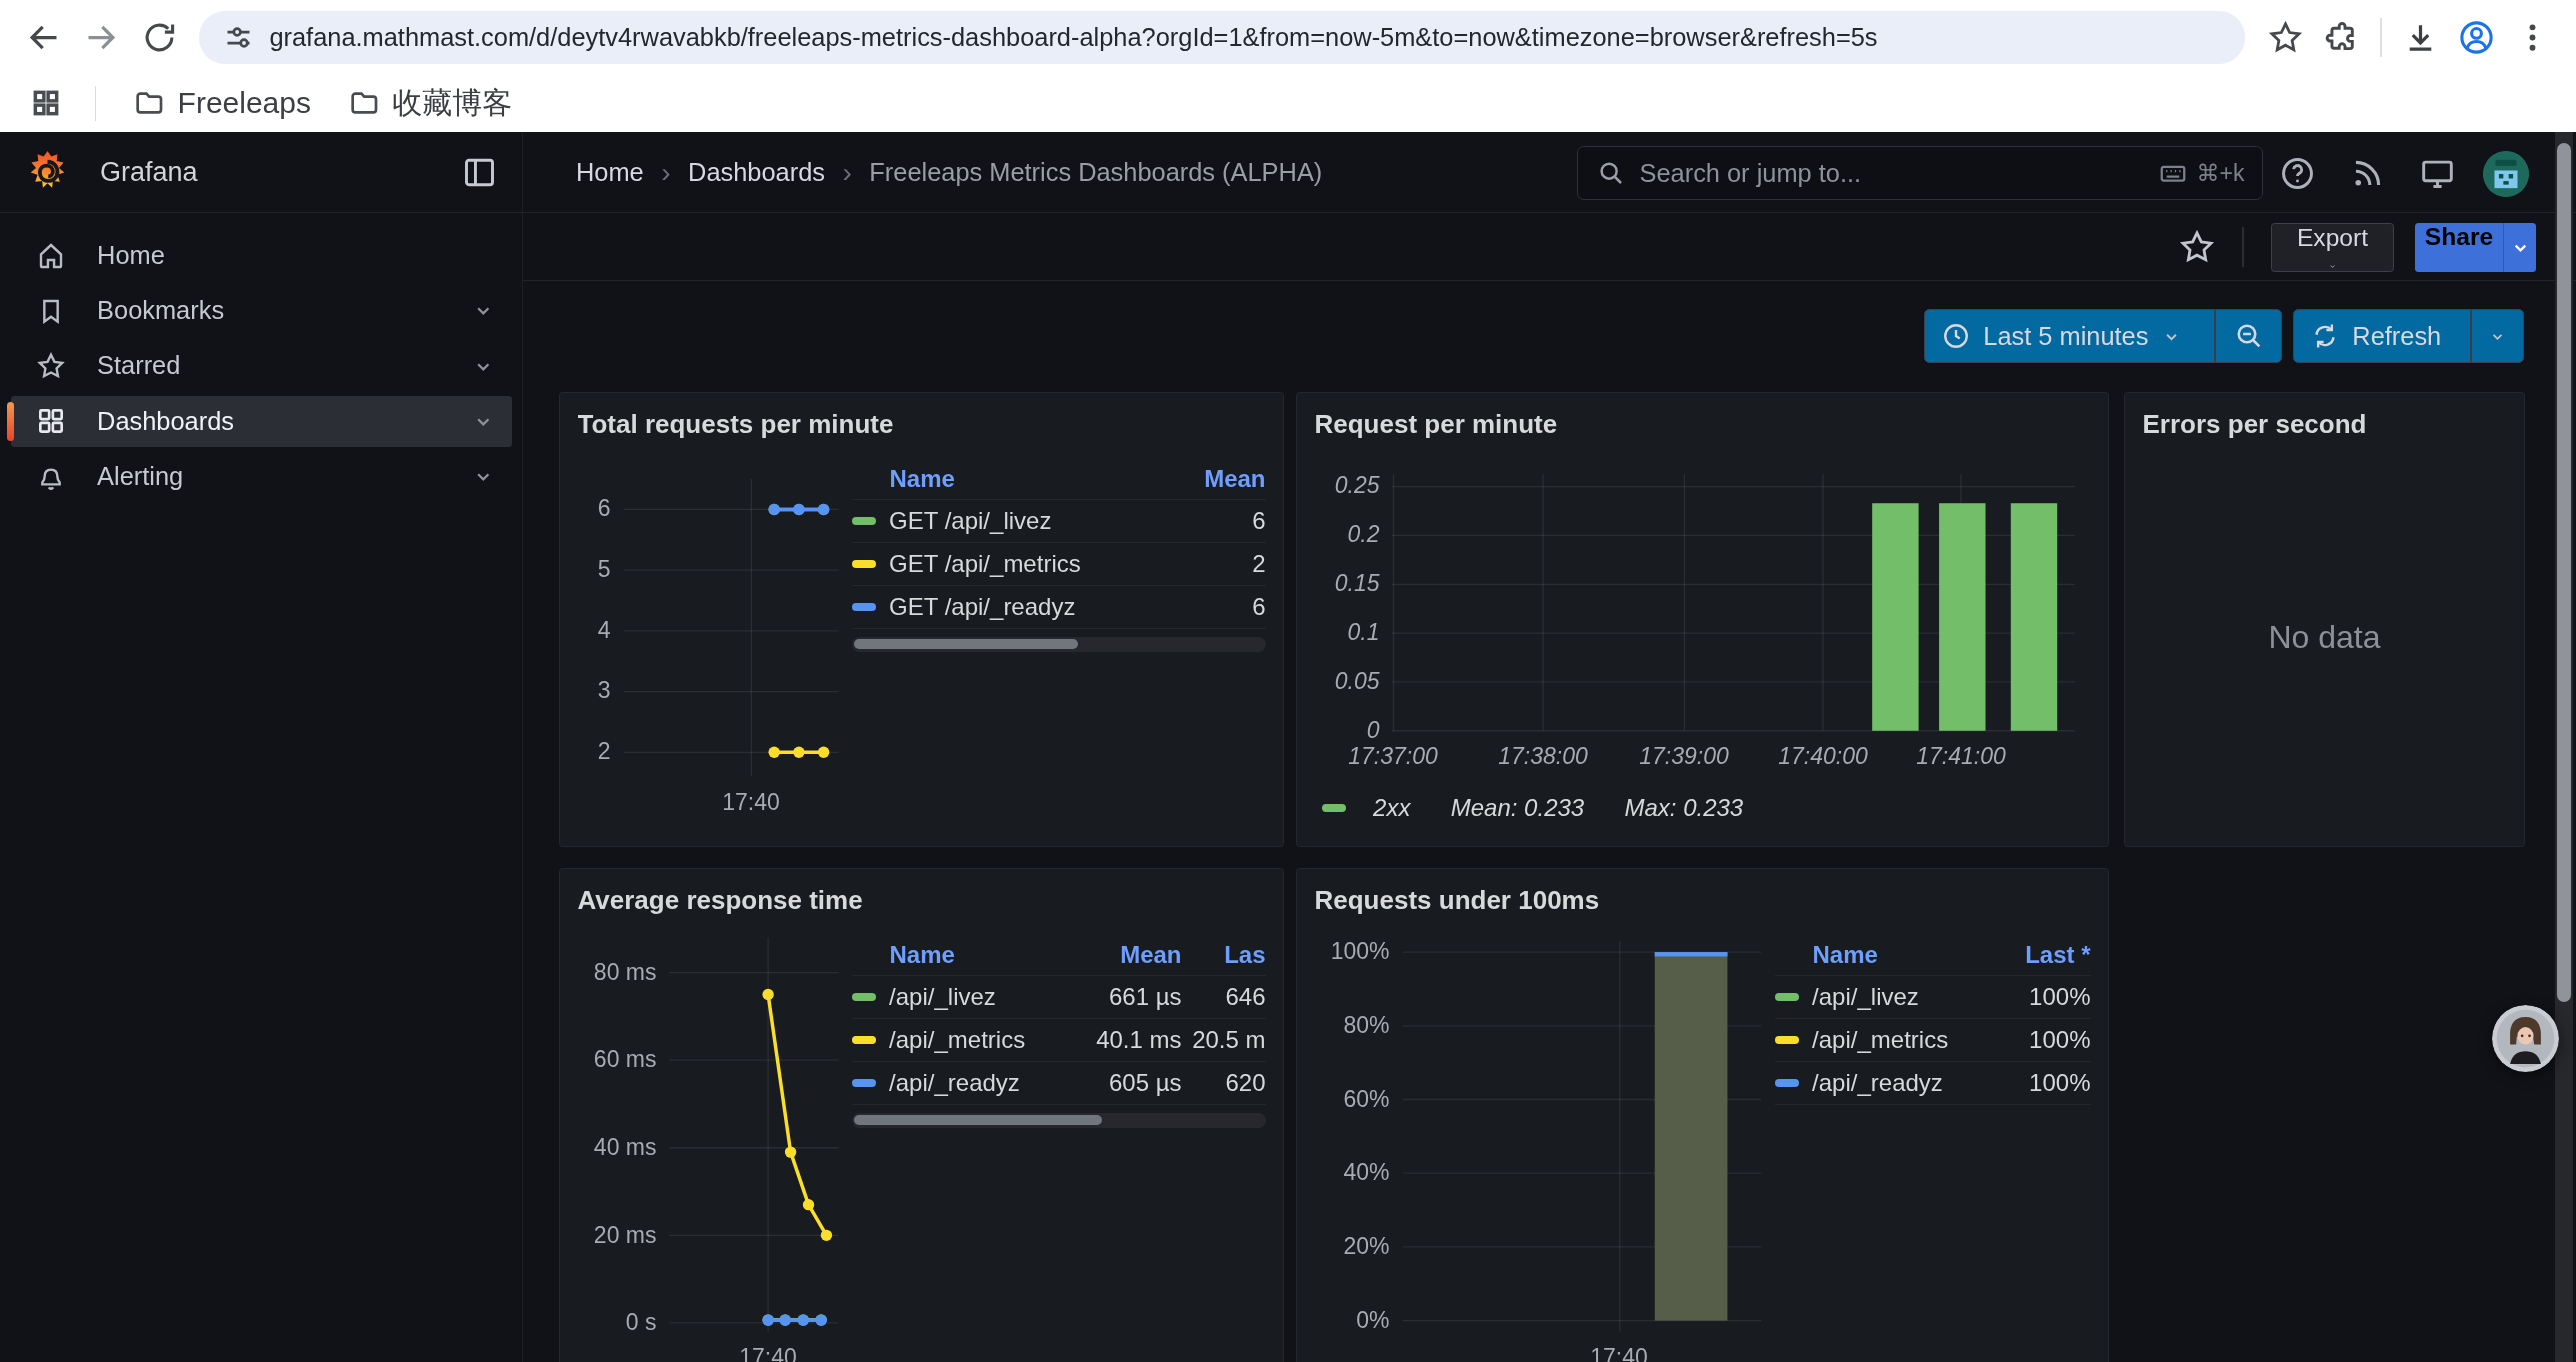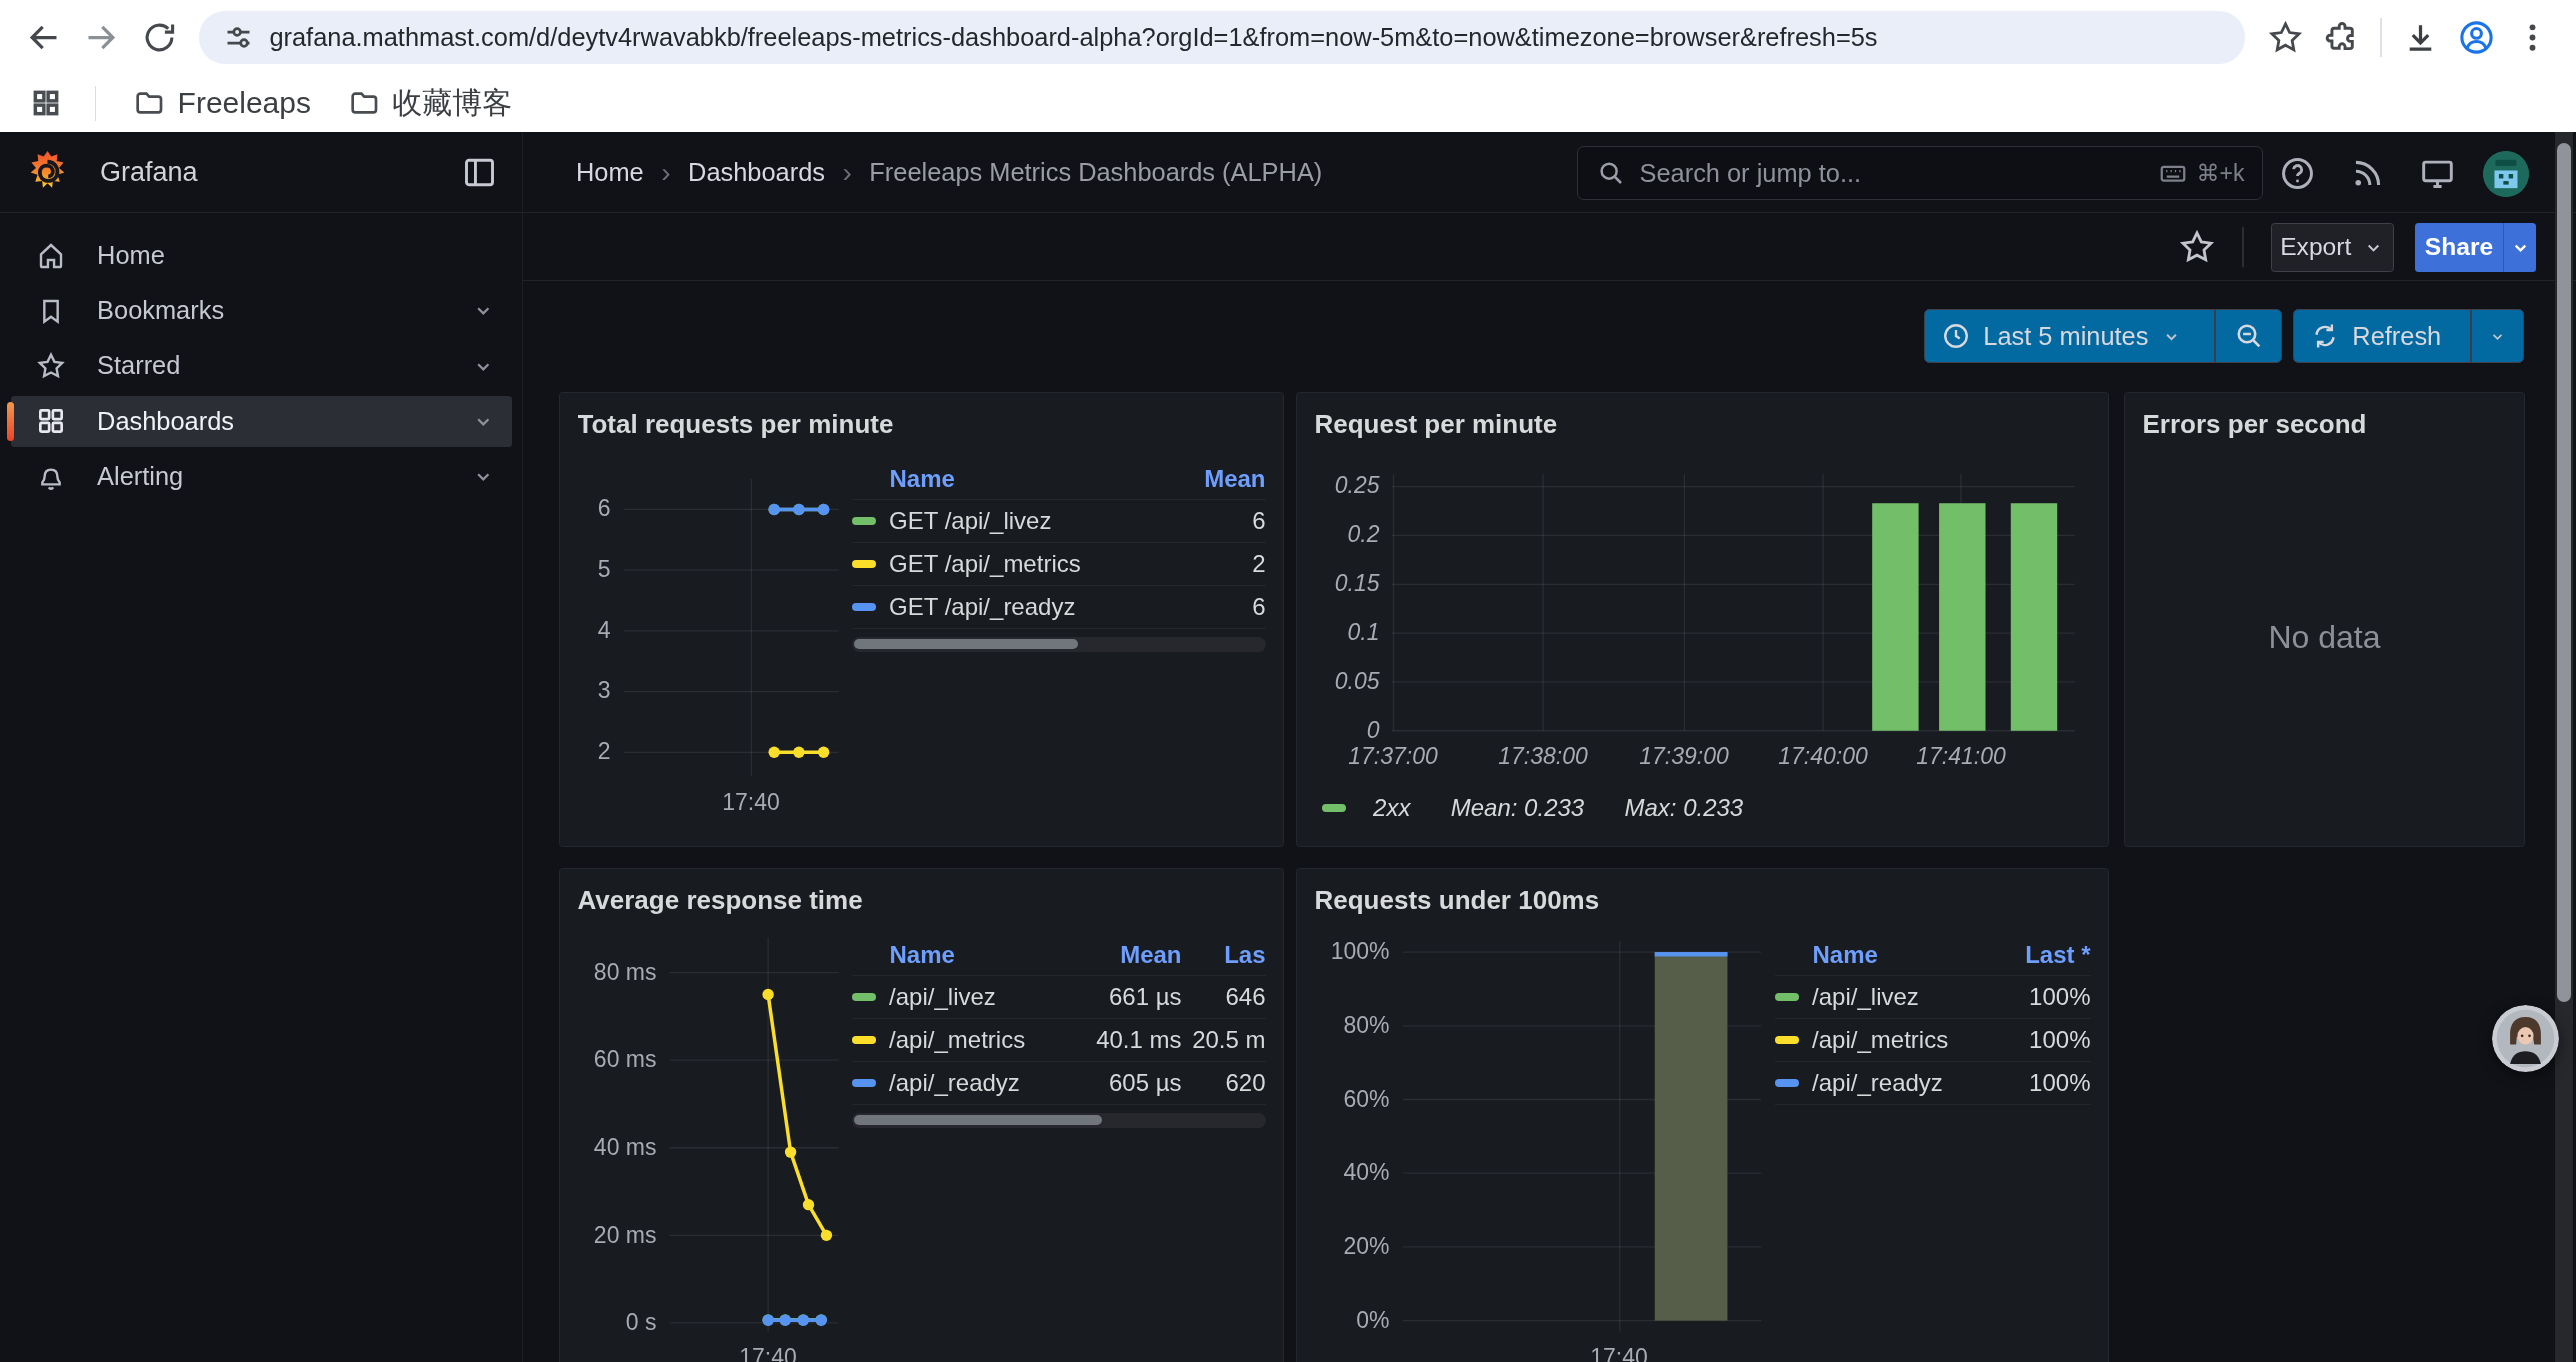--- a/index.html
+++ b/index.html
@@ -49,25 +49,25 @@
   .searchbox { position:absolute; left:1054px; top:14px; width:686px; height:54px; background:#0e0f14;
     border:1.8px solid #2e3138; border-radius:7px; display:flex; align-items:center; padding:0 17.5px; gap:14px; }
   .search-ph { font-size:25.4px; color:#8e919b; flex:1; }
   .kbd-hint { display:flex; align-items:center; gap:8.8px; color:#7d808a; font-size:23px; }
   .head-icbtn { position:absolute; top:19px; width:44px; height:44px; display:flex; align-items:center; justify-content:center; }
   .ga-avatar { position:absolute; top:19px; width:46px; height:46px; border-radius:50%; overflow:hidden; background:#1d6457; }
 
   .action-row { position:absolute; left:0; top:81px; width:2053px; height:68px; border-bottom:1.8px solid #222429; }
   .star-btn { position:absolute; left:1654px; top:14px; width:42px; height:42px; }
   .vdiv-act { position:absolute; left:1719px; top:14px; width:1.8px; height:40px; background:#2b2d33; }
-  .btn { display:flex; align-items:center; justify-content:center; gap:10.5px; border-radius:3.5px;
-    font-size:24.6px; color:#d8d9e0; }
+  .btn { display:flex; align-items:center; justify-content:space-between; gap:10.5px; border-radius:3.5px;
+    font-size:24.6px; color:#d8d9e0;flex-direction:column; }
   .btn-export { position:absolute; left:1748px; top:9.6px; width:123px; height:49px; background:#1f2127; border:1.8px solid #3e414a; }
   .share-wrap { position:absolute; left:1892px; top:9.6px; height:49px; display:flex; }
-  .btn-share { width:88px; height:49px; background:#3d71d9; border-radius:3.5px 0 0 3.5px; color:#ffffff; font-weight:bold; }
+  .btn-share { width:88px; height:49px; background:#3d71d9; border-radius:3.5px 0 0 3.5px; color:#000000; font-weight:bold; }
   .btn-share-caret { width:33px; height:49px; background:#3d71d9; border-left:1.8px solid #2c5ab8;
     border-radius:0 3.5px 3.5px 0; display:flex; align-items:center; justify-content:center; }
 
   .sub-row { position:absolute; left:0; top:149px; width:2053px; height:105px; }
   .pillgroup { position:absolute; top:28px; height:54px; display:flex; background:#0369a1;
     border:1.8px solid #3e414a; border-radius:5.3px; }
   .pg-time { left:1401px; width:358px; }
   .pg-refresh { left:1770px; width:231px; }
   .pg-seg { display:flex; align-items:center; gap:12.3px; padding:0 16px; font-size:25.4px; color:#d8d9e0; }
   .pg-div { width:1.8px; background:#3a3d45; }

